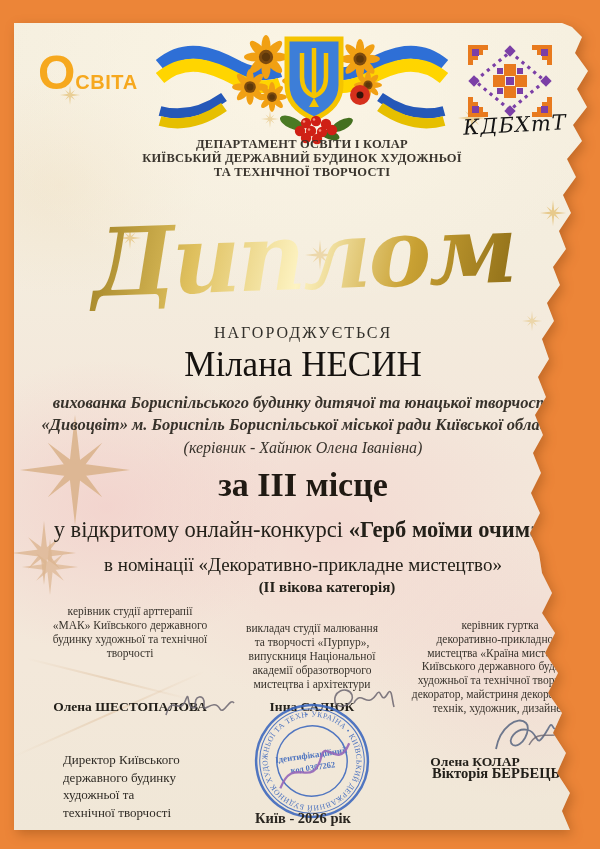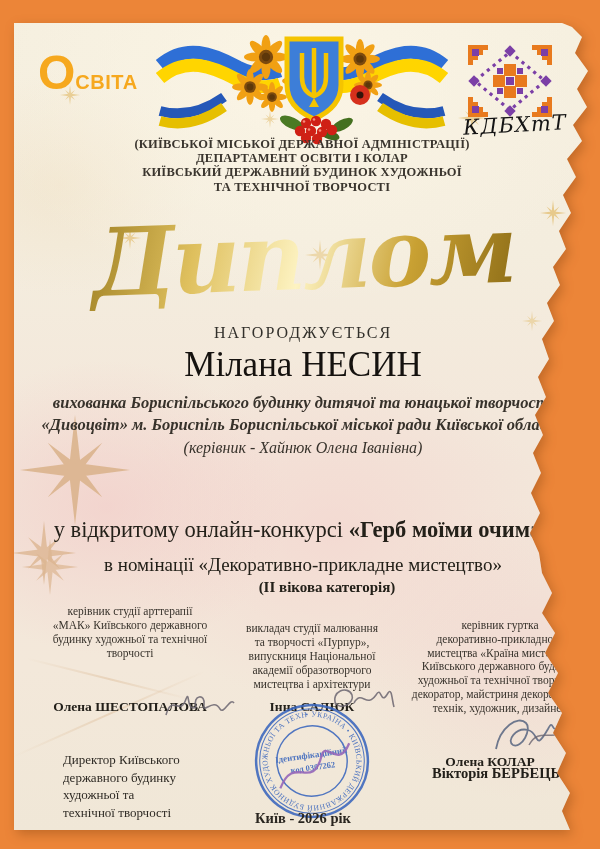--- a/index.html
+++ b/index.html
@@ -56,21 +56,21 @@
   .nomination{left:0;top:531px;width:578px;font-size:19px;color:#232019;}
   .age-cat{left:0;top:556px;width:578px;font-size:15px;font-weight:bold;color:#232019;margin-left:24px;}
 
   .role{font-size:11.5px;line-height:14px;color:#38332c;text-align:center;}
   .sig-name{font-size:13.5px;font-weight:bold;color:#23201a;text-align:center;}
   .col1{left:22px;top:581px;width:188px;}
   .col2{left:216px;top:598px;width:164px;}
   .col3{left:384px;top:596px;width:204px;line-height:13.8px;}
   .n1{left:22px;top:676px;width:188px;}
   .n2{left:216px;top:676px;width:164px;}
-  .n3{left:401px;top:699px;width:150px;margin-top:32px;}
+  .n3{left:386px;top:699px;width:150px;margin-top:32px;}
   .director-role{left:36px;top:728px;width:175px;font-size:13px;line-height:17.5px;color:#2e2a24;margin-left:13px;}
   .director-name{left:396px;top:742px;width:172px;font-size:14.5px;font-weight:bold;color:#23201a;text-align:center;}
   .footer{left:100px;top:787px;width:378px;font-size:14.5px;font-weight:bold;color:#2a2620;}
 
   .brand-sig{left:436px;top:90px;width:130px;font-family:"DejaVu Serif",serif;
     font-style:italic;font-size:21px;color:#141414;transform:rotate(-3deg);letter-spacing:1px;text-align:center;}
 
   .ray{position:absolute;height:2px;background:linear-gradient(90deg,transparent,#d9b48c,transparent);opacity:.4;}
 </style>
 </head>
@@ -250,32 +250,32 @@
       <rect x="38" y="32" width="8" height="8"></rect>
       <rect x="29" y="23" width="6" height="6"></rect>
           <rect x="49" y="23" width="6" height="6"></rect>
       <rect x="29" y="43" width="6" height="6"></rect>
           <rect x="49" y="43" width="6" height="6"></rect>
     </g>
   </svg>
   <div class="abs brand-sig">КДБХтТ</div>
 
   <div class="abs header-block ctr">
-    <div class="header-line">(КИЇВСЬКОЇ МІСЬКОЇ ДЕРЖАВНОЇ АДМІНІСТРАЦІЇ)</div>
     <div class="header-line">ДЕПАРТАМЕНТ ОСВІТИ І КОЛАР</div>
     <div class="header-line">КИЇВСЬКИЙ ДЕРЖАВНИЙ БУДИНОК ХУДОЖНЬОЇ</div>
     <div class="header-line">ТА ТЕХНІЧНОЇ ТВОРЧОСТІ</div>
   </div>
 
   <div class="abs script-title">Диплом</div>
   <div class="abs award-line ctr">НАГОРОДЖУЄТЬСЯ</div>
   <div class="abs recipient-name ctr">Мілана НЕСИН</div>
   <div class="abs desc ctr prel">вихованка Бориспільського будинку дитячої та юнацької творчості
 «Дивоцвіт» м. Бориспіль Бориспільської міської ради Київської області</div>
   <div class="abs advisor ctr">(керівник - Хайнюк Олена Іванівна)</div>
+  <div class="abs place ctr">за ІІІ місце</div>
   <div class="abs contest ctr"><span>у відкритому онлайн-конкурсі </span><b>«Герб моїми очима»</b></div>
   <div class="abs nomination ctr">в номінації «Декоративно-прикладне мистецтво»</div>
   <div class="abs age-cat ctr">(ІІ вікова категорія)</div>
 
   <div class="abs col1 role prel">керівник студії арттерапії
 «МАК» Київського державного
 будинку художньої та технічної
 творчості</div>
   <div class="abs col2 role prel">викладач студії малювання
 та творчості «Пурпур»,

